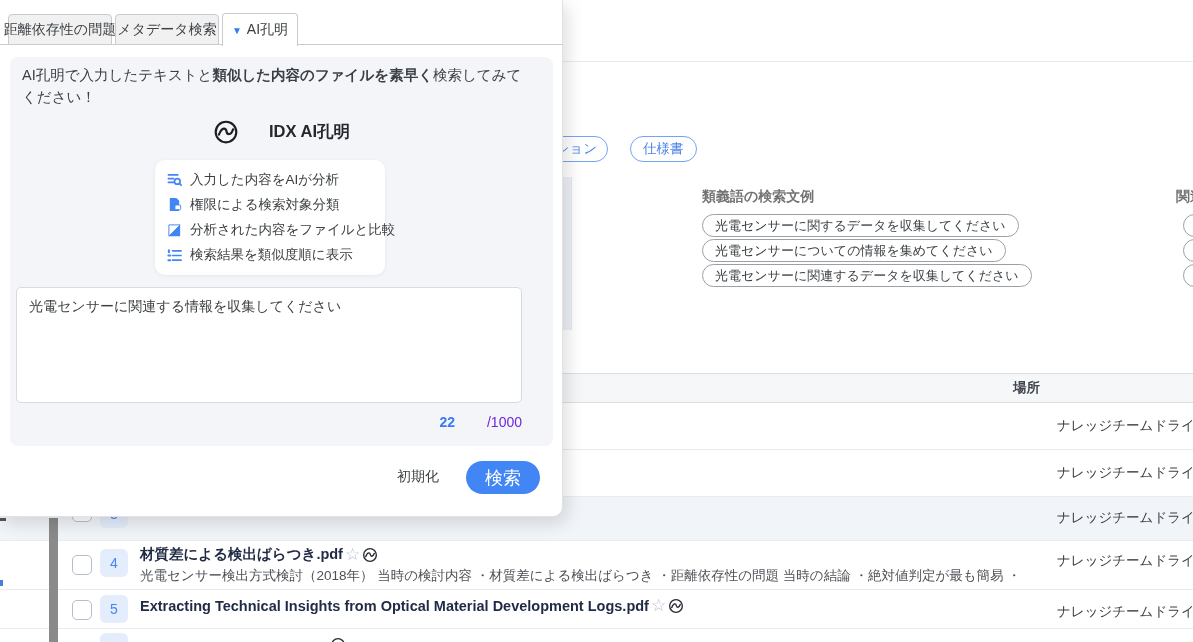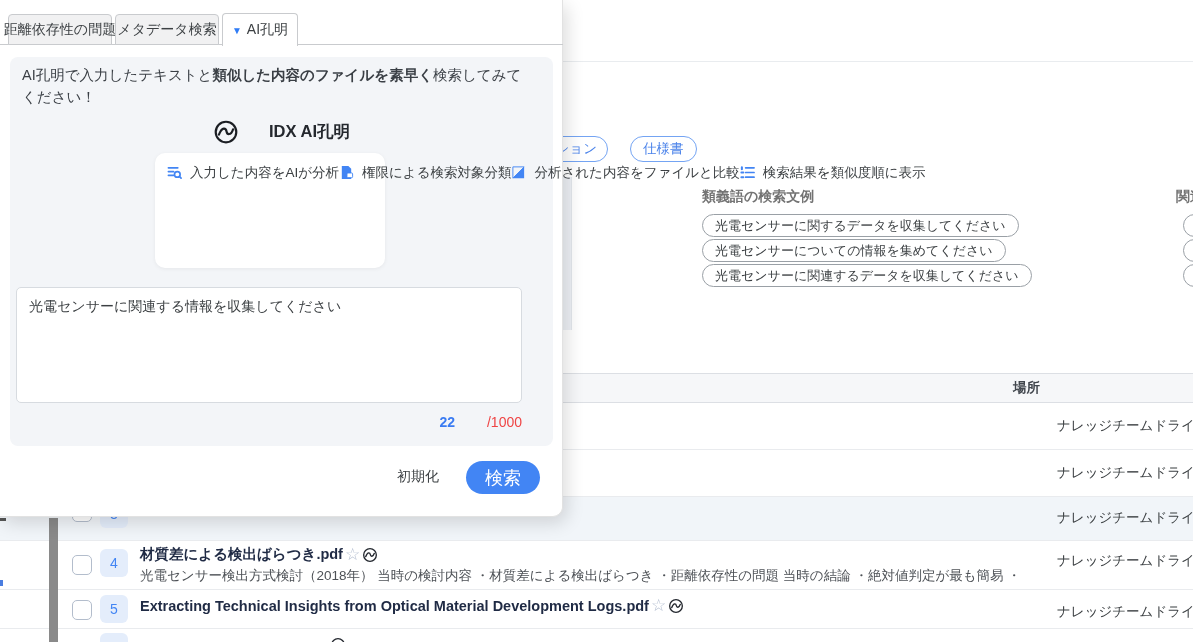--- a/index.html
+++ b/index.html
@@ -75,36 +75,36 @@
   .tab2 { left:115px; width:104px; }
   .tab3 { left:222px; width:76px; top:13px; height:33px; background:#fff; border-bottom:none; gap:5px; }
   .tab3 .tri { color:#2f7cf6; font-size:10px; }
   .panel { left:10px; top:57px; width:543px; height:389px; background:#f3f5f8; border-radius:8px; }
   .intro { left:22px; top:64px; width:507px; font-size:14.5px; line-height:22px; color:#3a3f45; }
   .intro b { font-weight:bold; }
   .brandrow { left:0; top:119px; width:563px; display:flex; align-items:center; justify-content:center; gap:7px; }
   .brandrow .swirl { width:26px; height:26px; color:#1b1e23; }
   .brandname { font-size:16.5px; font-weight:bold; color:#24282e;margin-left:23px; }
   .featcard {
-    left:155px; top:153px; width:230px; height:115px; background:#fff; border-radius:10px;
+    left:155px; top:160px; width:230px; height:115px; background:#fff; border-radius:10px;
     box-shadow:0 1px 4px rgba(0,0,0,.06); padding:7px 12px;
-    display:flex; justify-content:space-around;
+    display:flex; flex-direction:column; justify-content:space-around;
   }
   .featrow { display:flex; align-items:center; gap:8px; height:25px; }
   .featrow svg { width:15px; height:15px; color:#4285f4; flex:none; }
   .featlabel { font-size:13.5px; color:#3c4043; white-space:nowrap; }
   .query {
     left:16px; top:287px; width:506px; height:116px; background:#fff;
     border:1px solid #d7dbe0; border-radius:5px; padding:10px 12px;
     font-size:14px; color:#3c4043; resize:none; outline:none;
     font-family:"Liberation Sans","DejaVu Sans",sans-serif;
   }
   .counter { left:330px; top:414px; width:192px; text-align:right; font-size:14px; }
   .count-n { color:#3a7bf2; font-weight:bold; }
-  .count-max { color:#ef4444;padding-left:32px; }
+  .count-max { color:#6d28d9;padding-left:32px; }
   .btn-reset {
     left:392px; top:464px; width:52px; height:26px; background:transparent; border:none;
     font-size:14px; color:#3c4043; cursor:pointer; font-family:inherit;
   }
   .btn-search {
     left:466px; top:461px; width:74px; height:33px; background:#4285f4; color:#fff;
     border:none; border-radius:17px; font-size:18px; cursor:pointer; font-family:inherit;
   }
 </style>
 </head>

